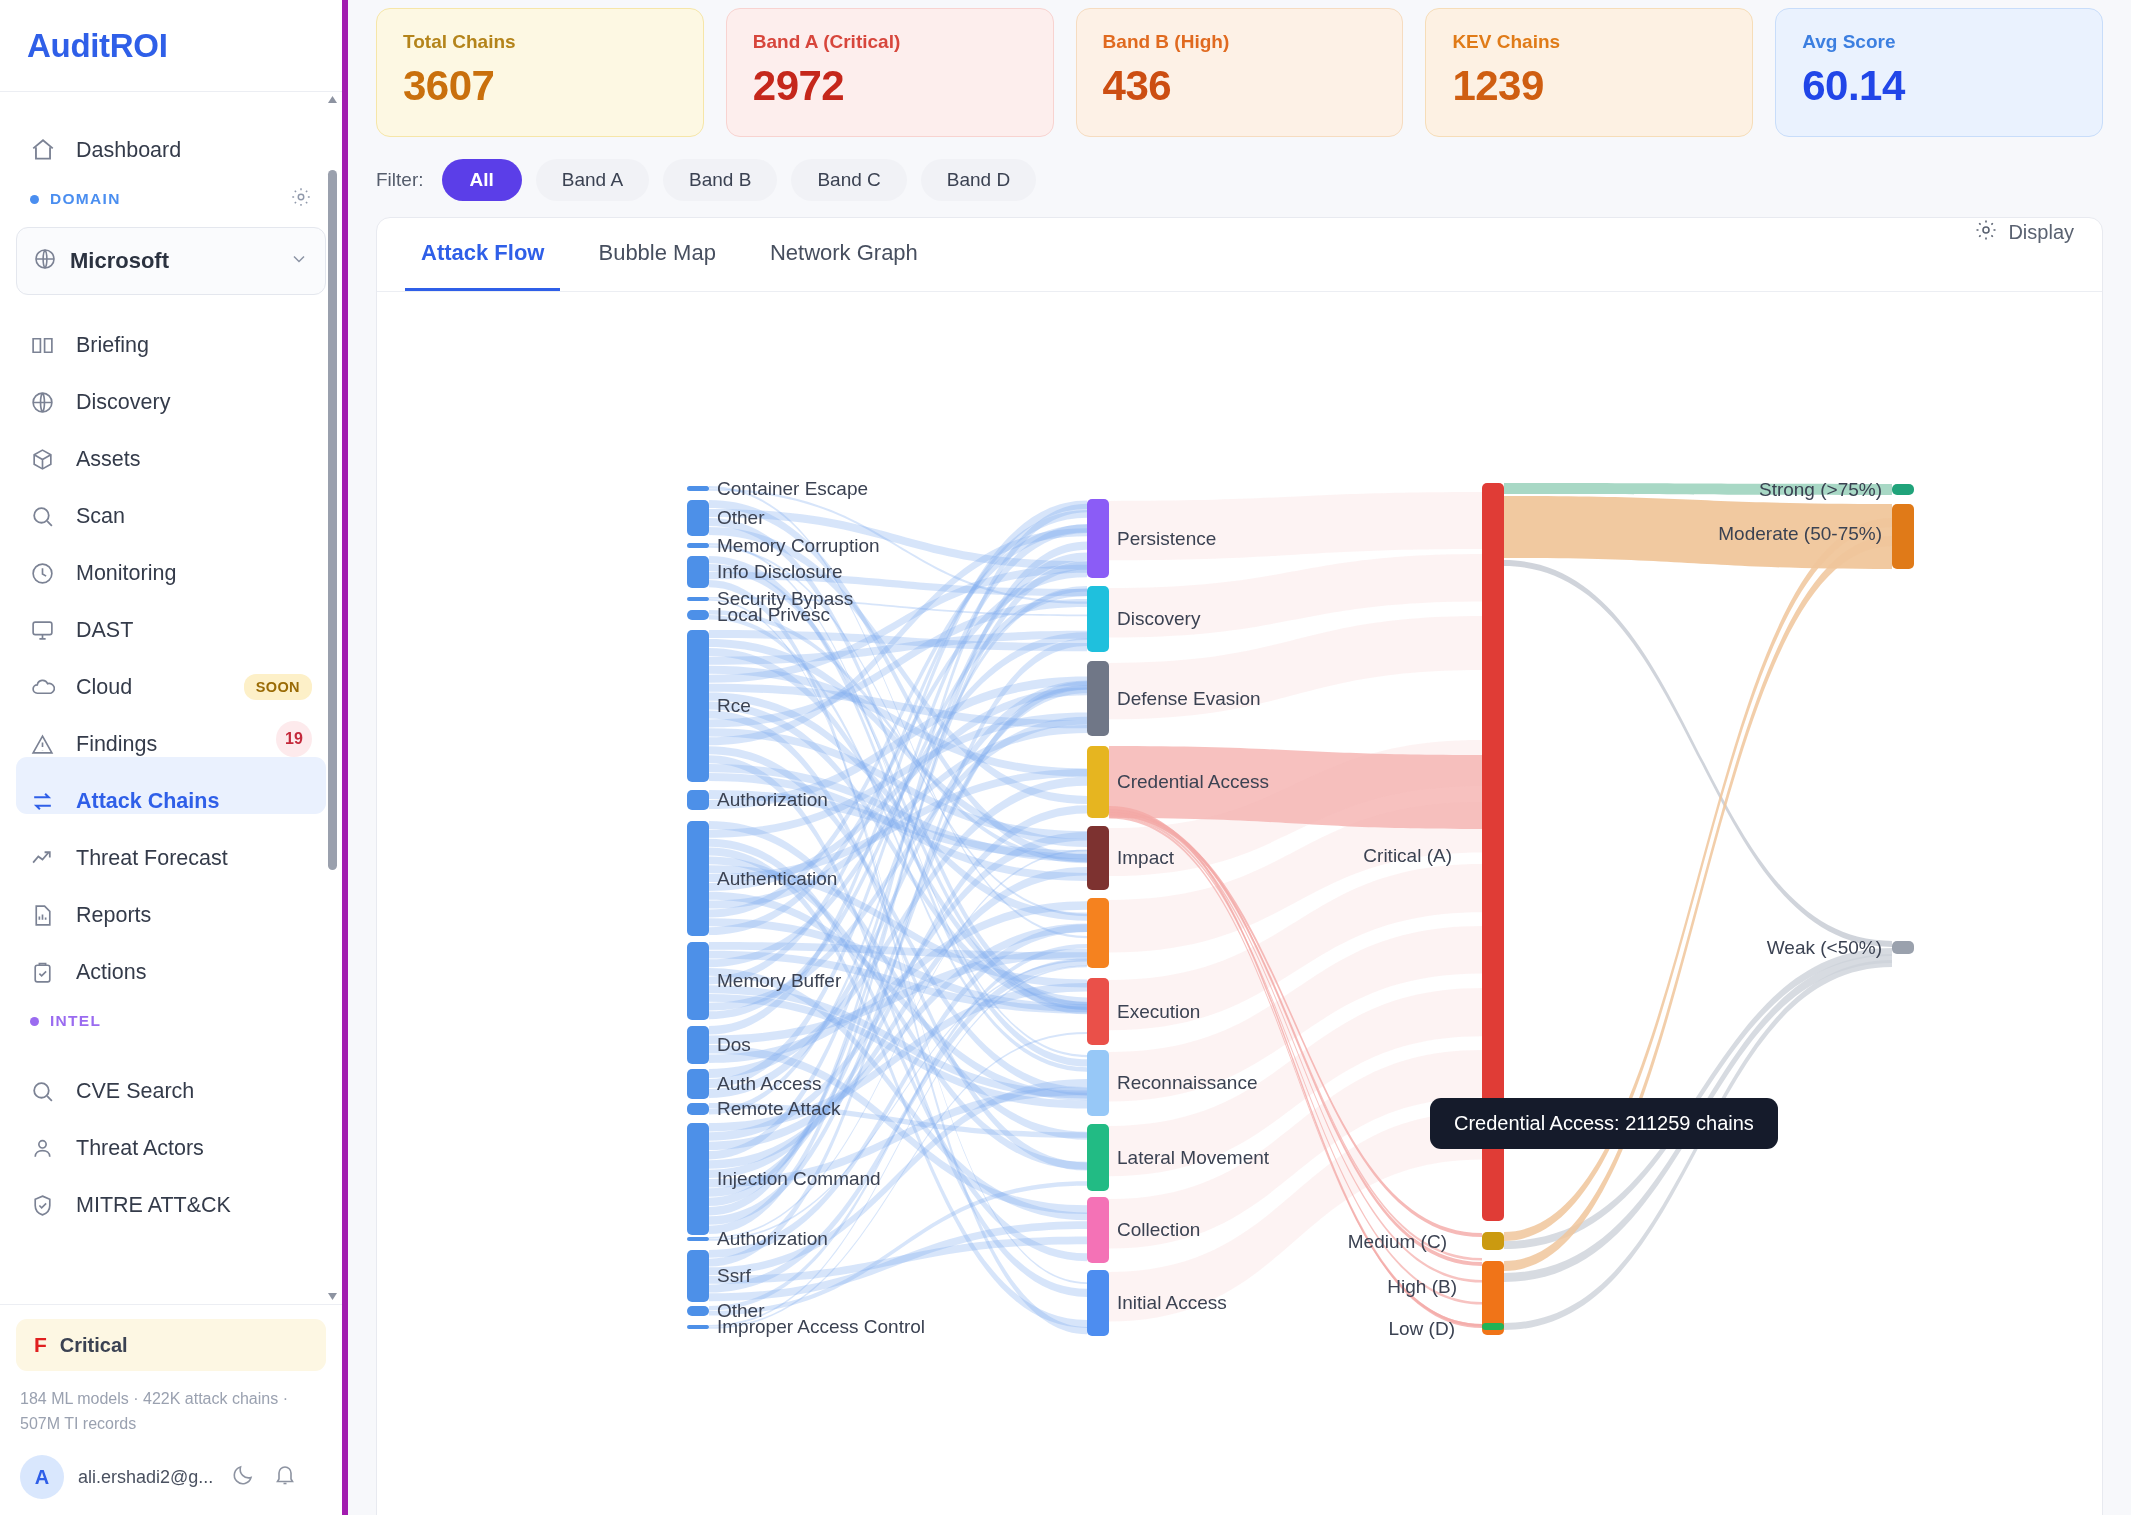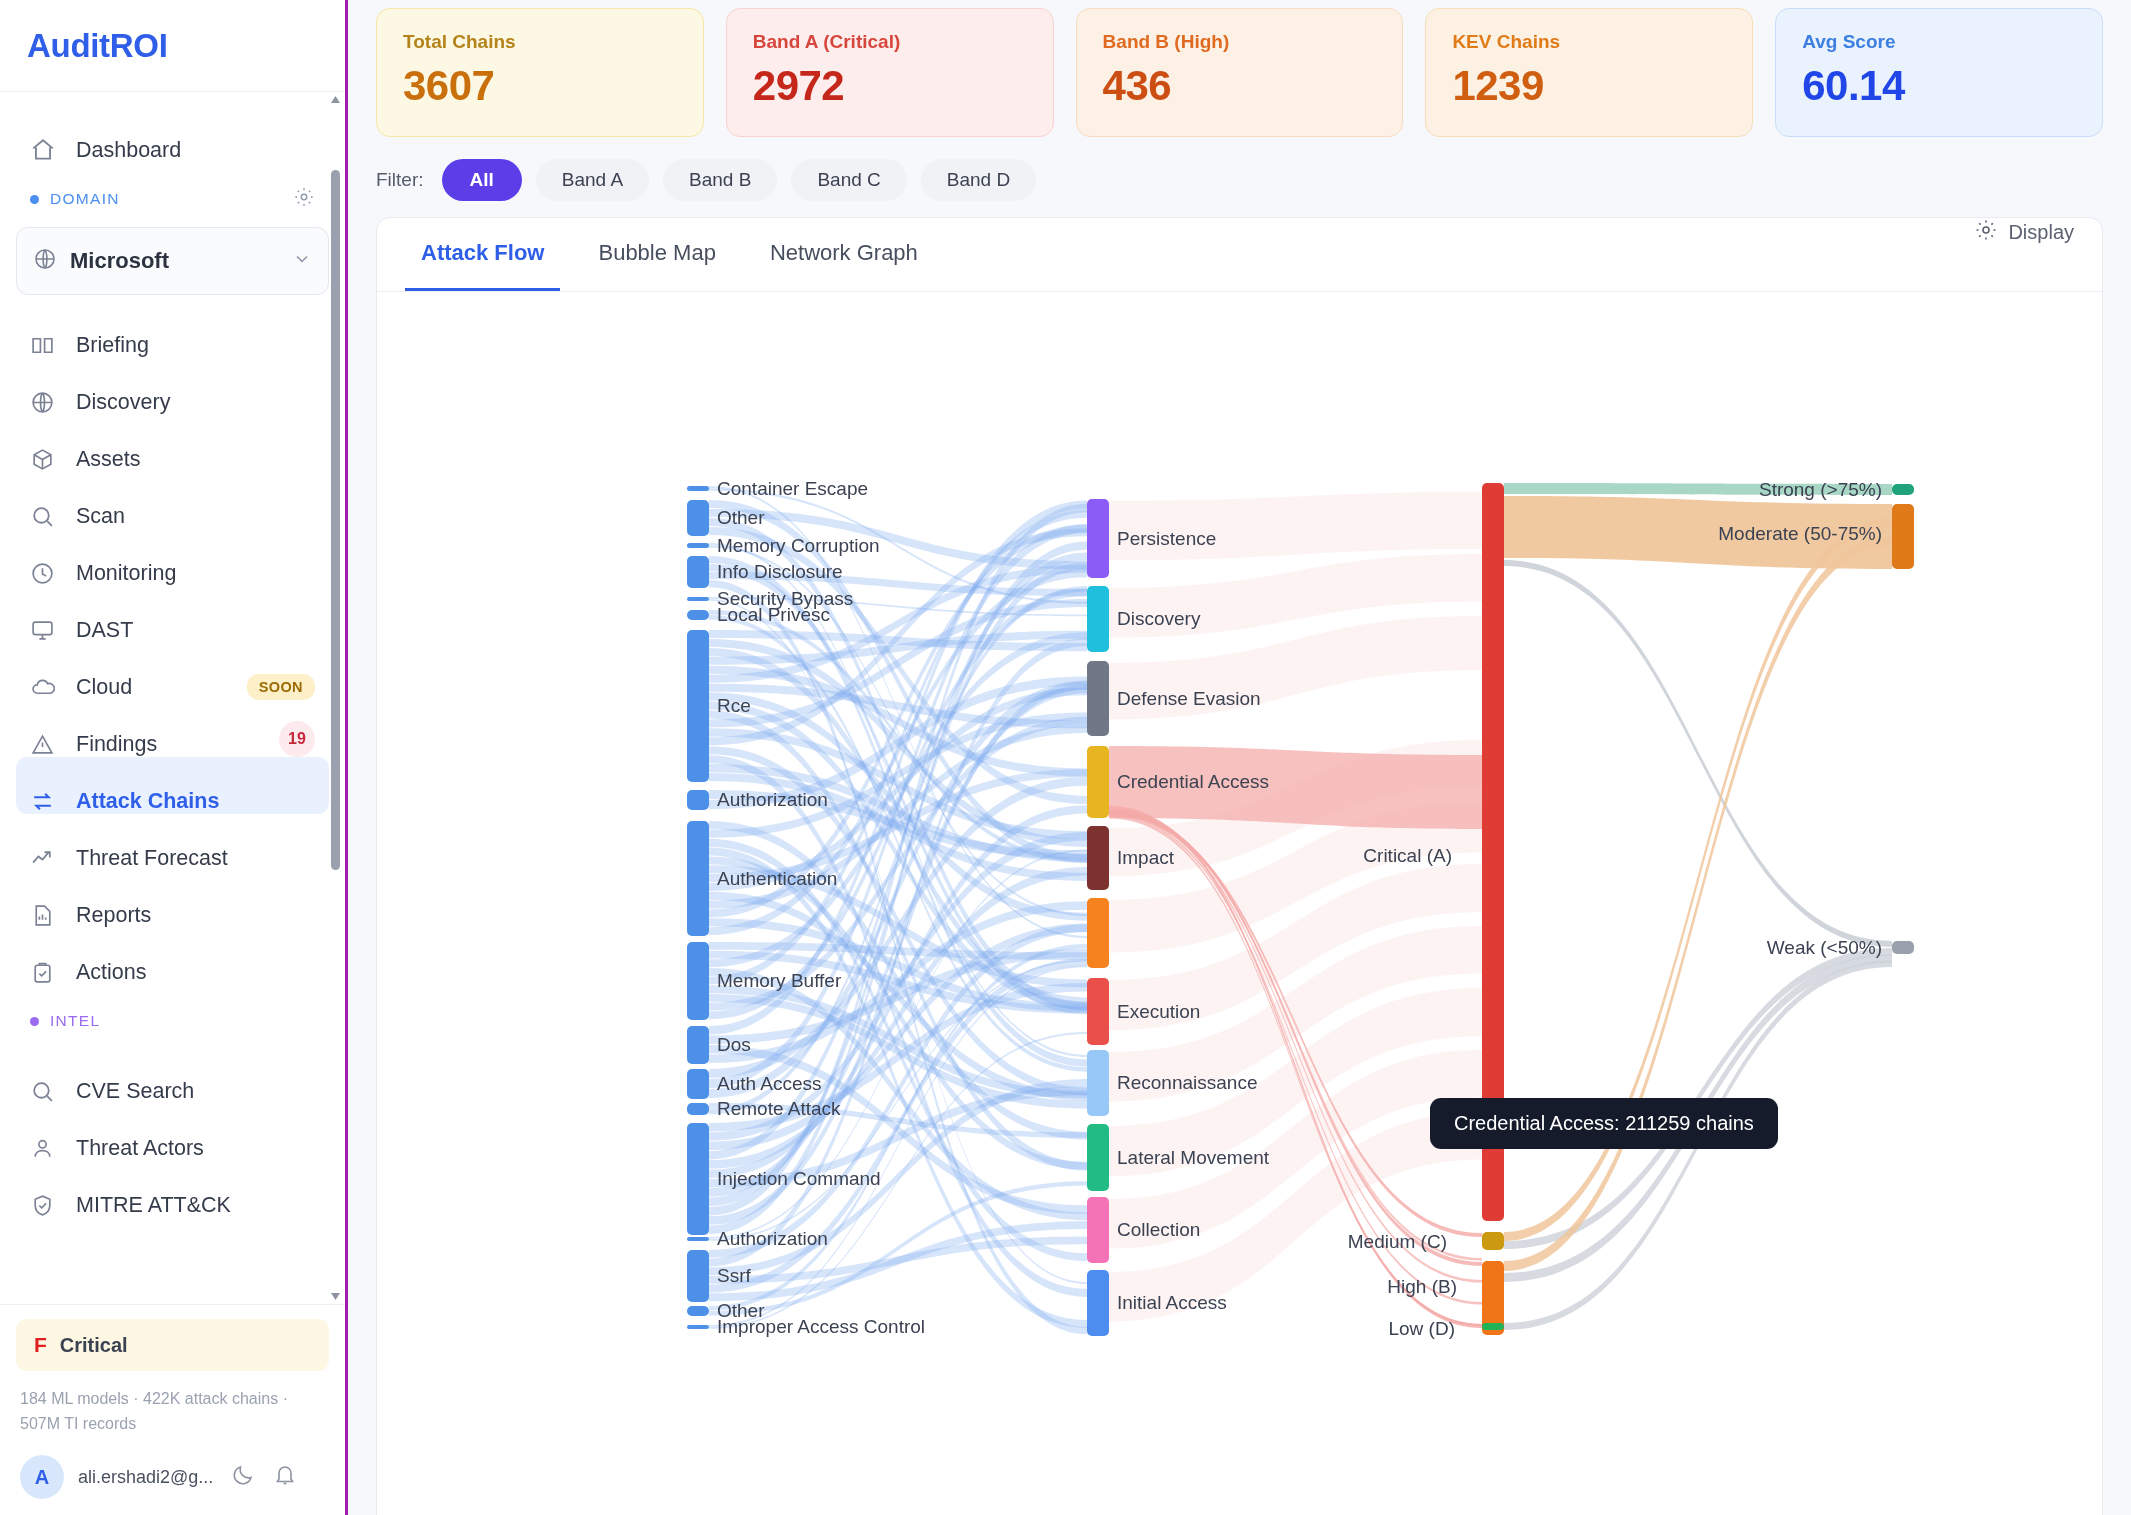--- a/index.html
+++ b/index.html
@@ -7,21 +7,21 @@
     width: 2131px; height: 1515px;
     font-family: "Liberation Sans", sans-serif;
     background: #f7f8fb;
     overflow: hidden;
   }
   .app { display: flex; width: 2131px; height: 1515px; }
 
   
   .sidebar {
     width: 348px; height: 1515px; background: #ffffff;
-    border-right: 3px solid #a21caf;
+    border-right: 6px solid #a21caf;
     display: flex; flex-direction: column; position: relative; flex: 0 0 348px;
   }
   .brand-bar {
     height: 92px; display: flex; align-items: center; padding-left: 27px;
     border-bottom: 1px solid #eceef3;
   }
   .brand { font-size: 33px; font-weight: bold; color: #2f5fe8; letter-spacing: -0.3px; }
   .nav-scroll {
     flex: 1; overflow: hidden; position: relative; padding-top: 14px;
   }
@@ -40,21 +40,21 @@
   }
   .badge-count {
     margin-left: auto; background: #fdeaec; color: #c4293b; font-size: 16px;
     font-weight: bold; width: 36px; height: 36px; border-radius: 50%;
     display: flex; align-items: center; justify-content: center;
   }
   .sec-head {
     display: flex; align-items: center; padding: 0 30px; height: 52px; margin-top: 10px;
   }
   .sec-dot { width: 9px; height: 9px; border-radius: 50%; margin-right: 11px; }
-  .sec-title { font-size: 15.5px; font-weight: normal; letter-spacing: 1.3px; }
+  .sec-title { font-size: 15.5px; font-weight: bold; letter-spacing: 1.3px; }
   .sec-gear { margin-left: auto; color: #9099ab; }
   .domain-select {
     display: flex; align-items: center; margin: 2px 16px 6px; height: 68px;
     border: 1px solid #e4e7ee; border-radius: 12px; background: #fafbfd; padding: 4px 16px;
     cursor: pointer;
   }
   .domain-select .dname { font-size: 22px; color: #2b3240; font-weight: 600; margin-left: 13px; }
   .domain-select .chev { margin-left: auto; color: #8b93a4; }
   .scroll-track {
     position: absolute; right: 4px; top: 0; bottom: 0; width: 11px;

